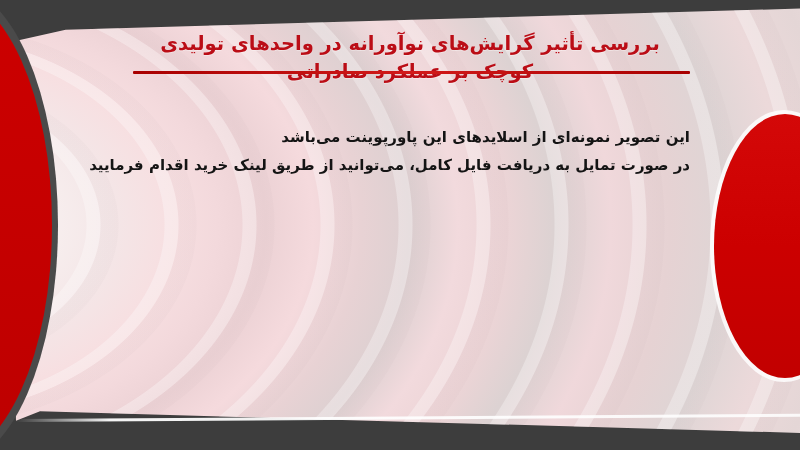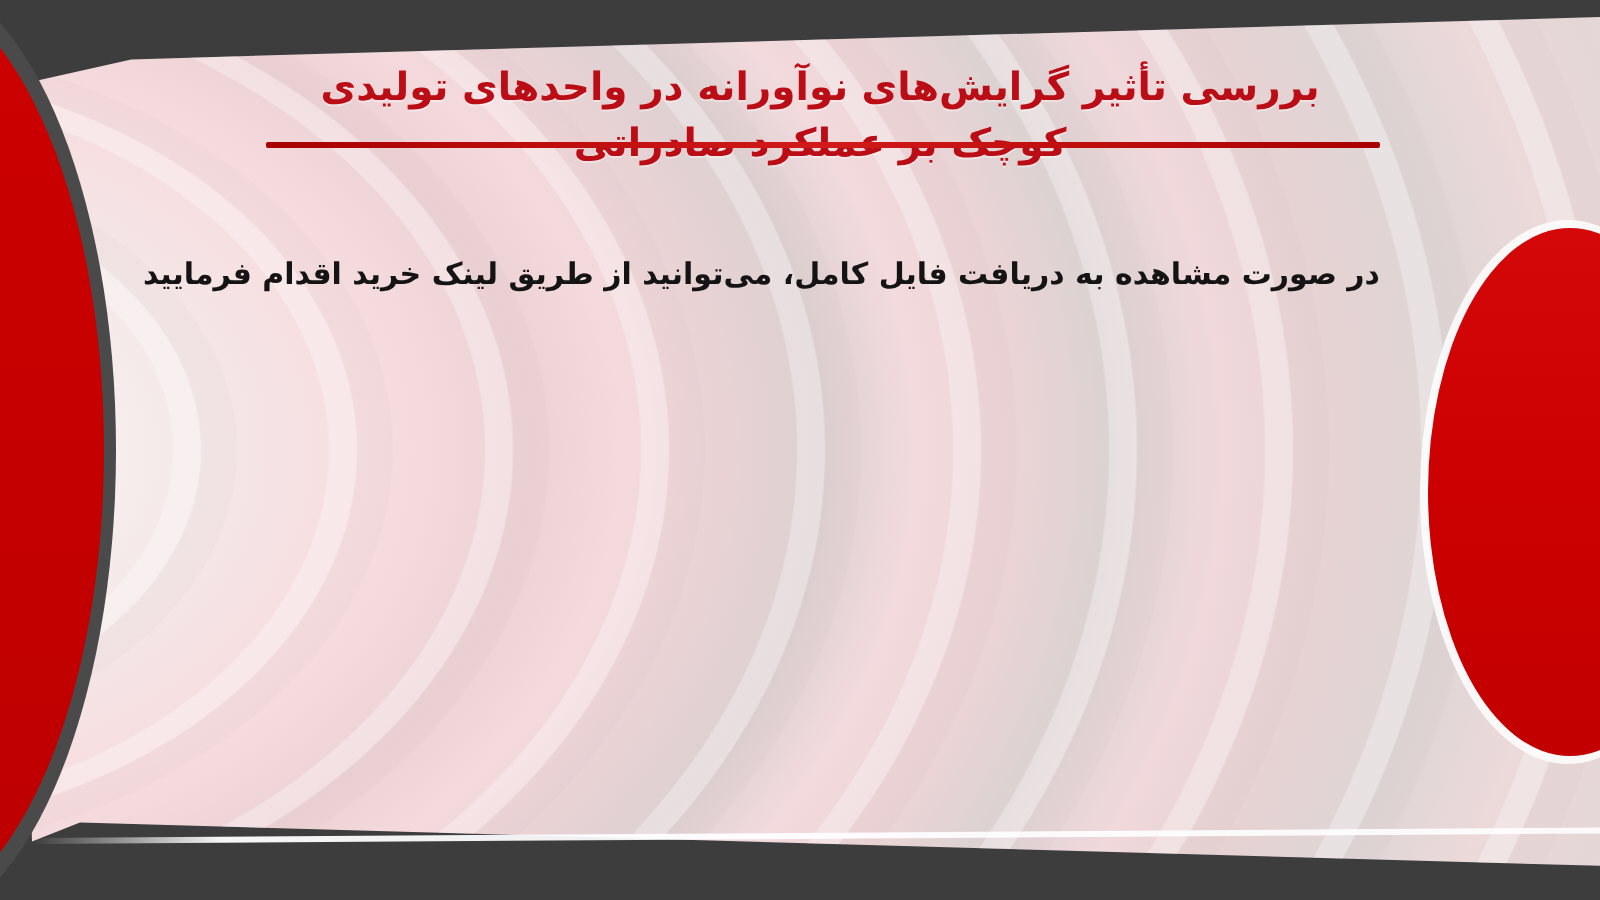--- a/index.html
+++ b/index.html
@@ -230,17 +230,18 @@
 
   <div class="content">
 
     <div class="title-block">
       <h1 class="slide-title">بررسی تأثیر گرایش‌های نوآورانه در واحدهای تولیدی کوچک بر عملکرد صادراتی</h1>
     </div>
 
     <div class="title-rule"></div>
 
     <div class="body-block">
-      <div class="body-line">در صورت مشاهده به دریافت فایل کامل، می‌توانید از طریق لینک خرید اقدام فرمایید</div>
+      <div class="body-line">این تصویر نمونه‌ای از اسلایدهای این پاورپوینت می‌باشد</div>
+      <div class="body-line">در صورت تمایل به دریافت فایل کامل، می‌توانید از طریق لینک خرید اقدام فرمایید</div>
     </div>
 
   </div>
 </div>
 
 </body></html>

